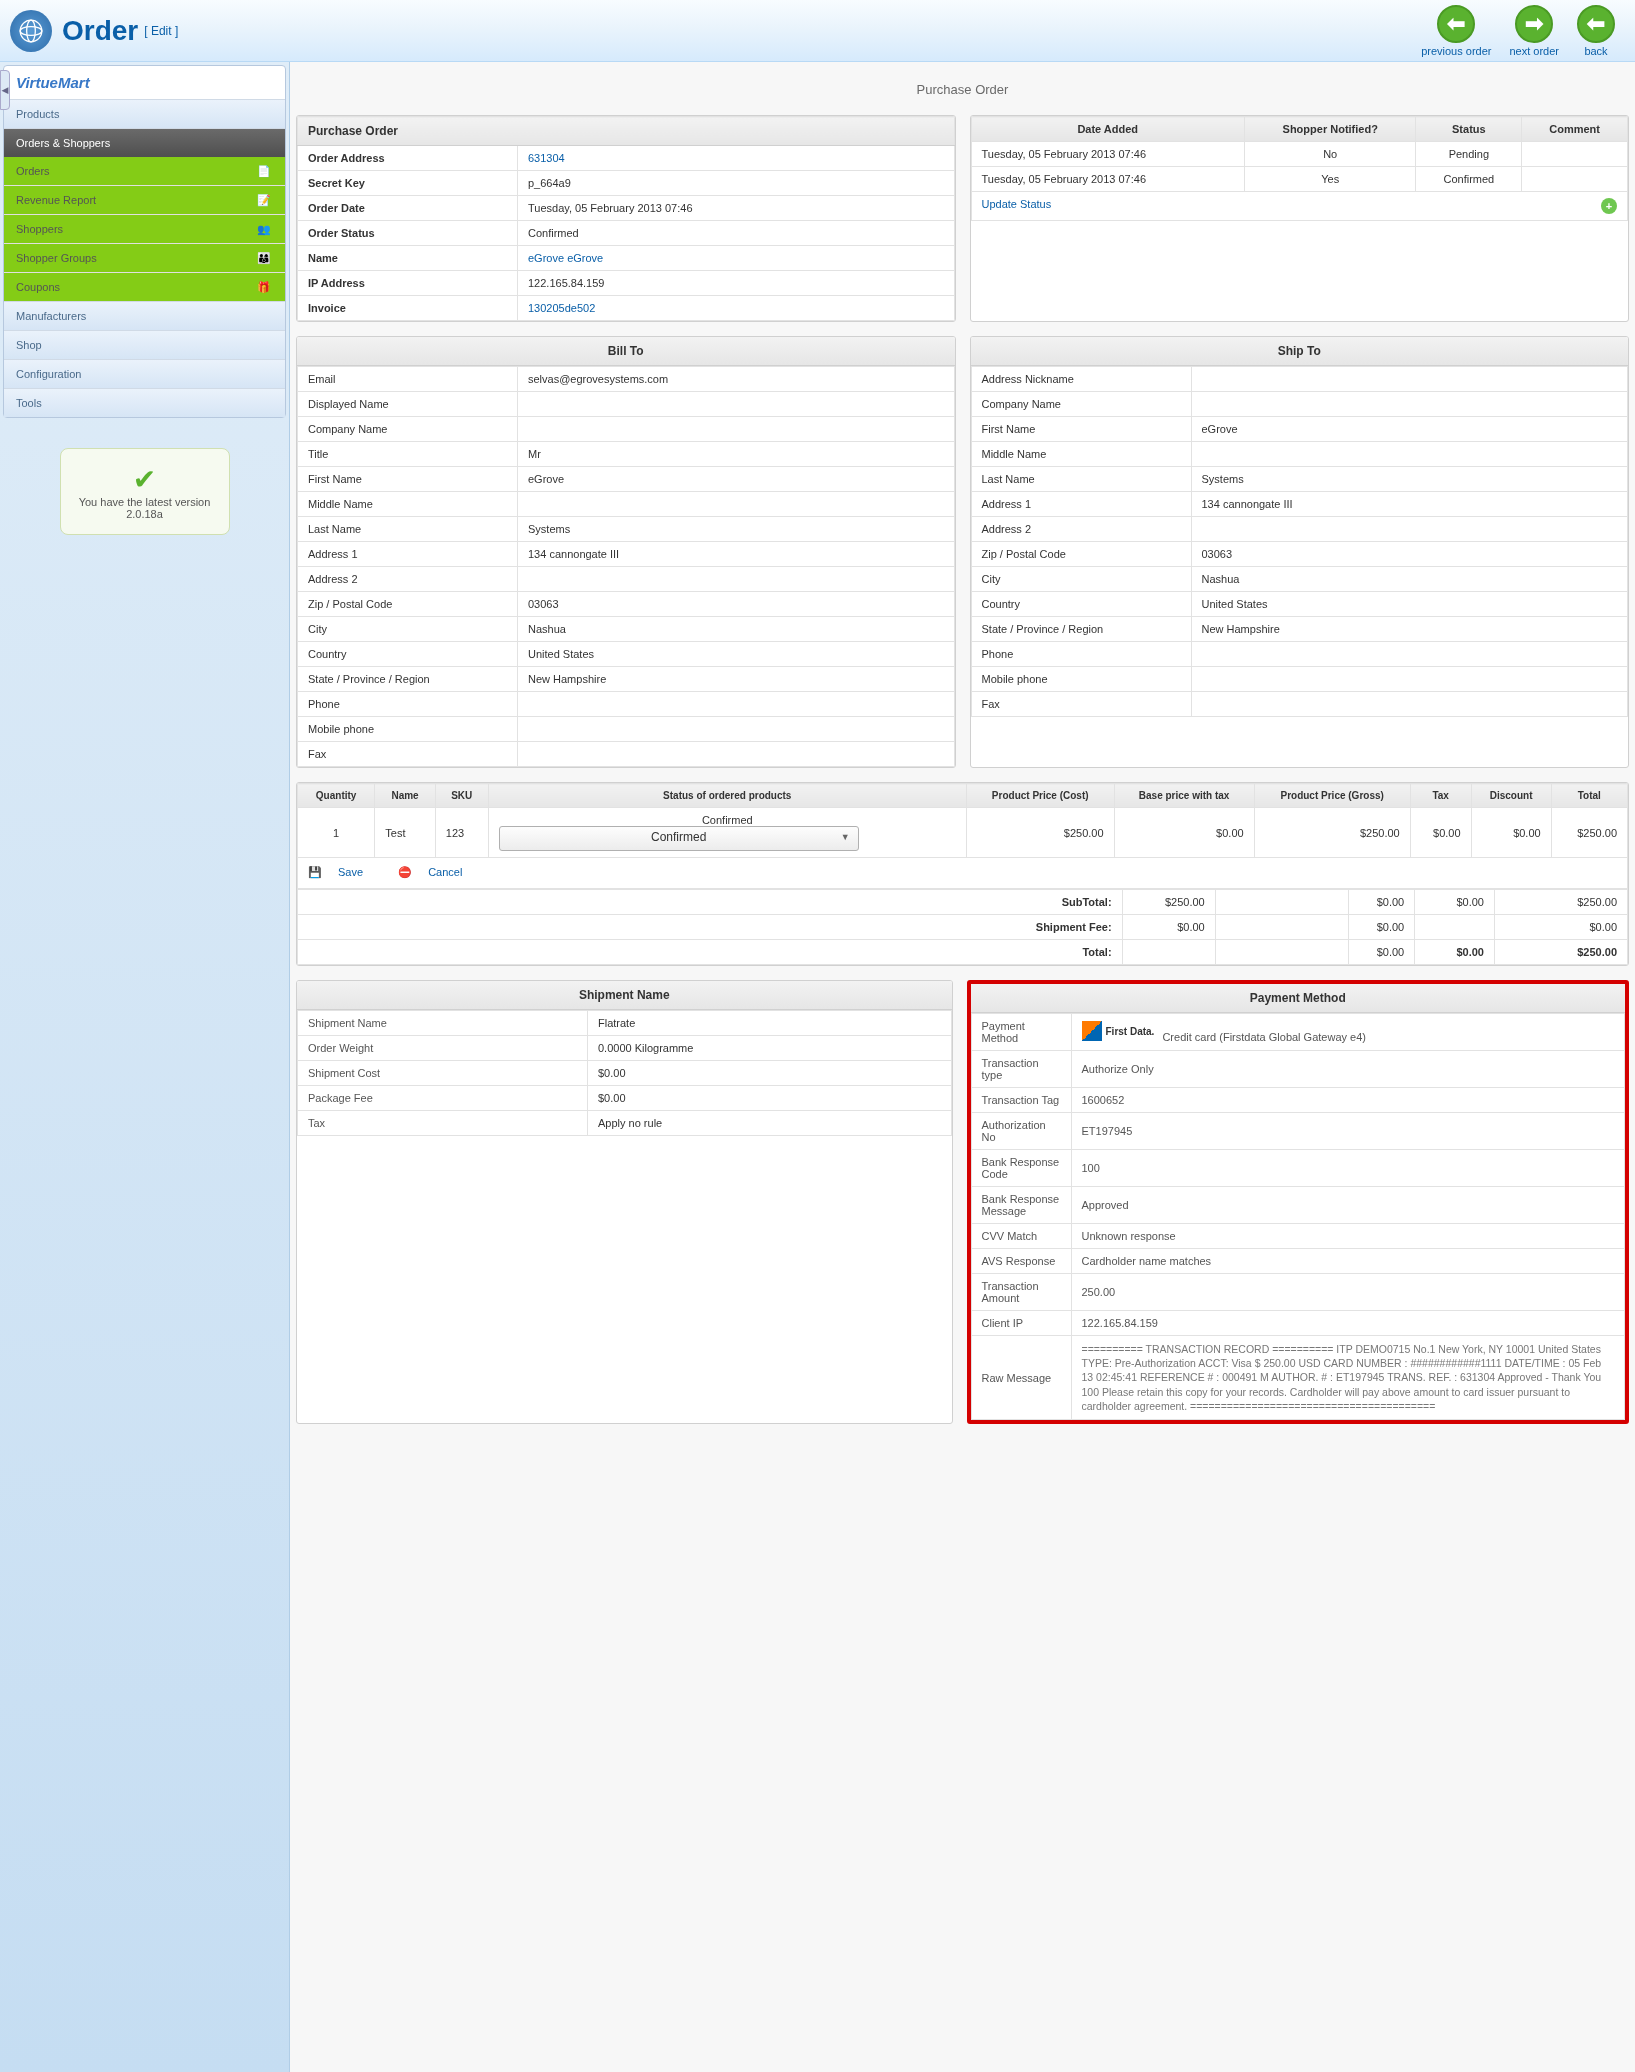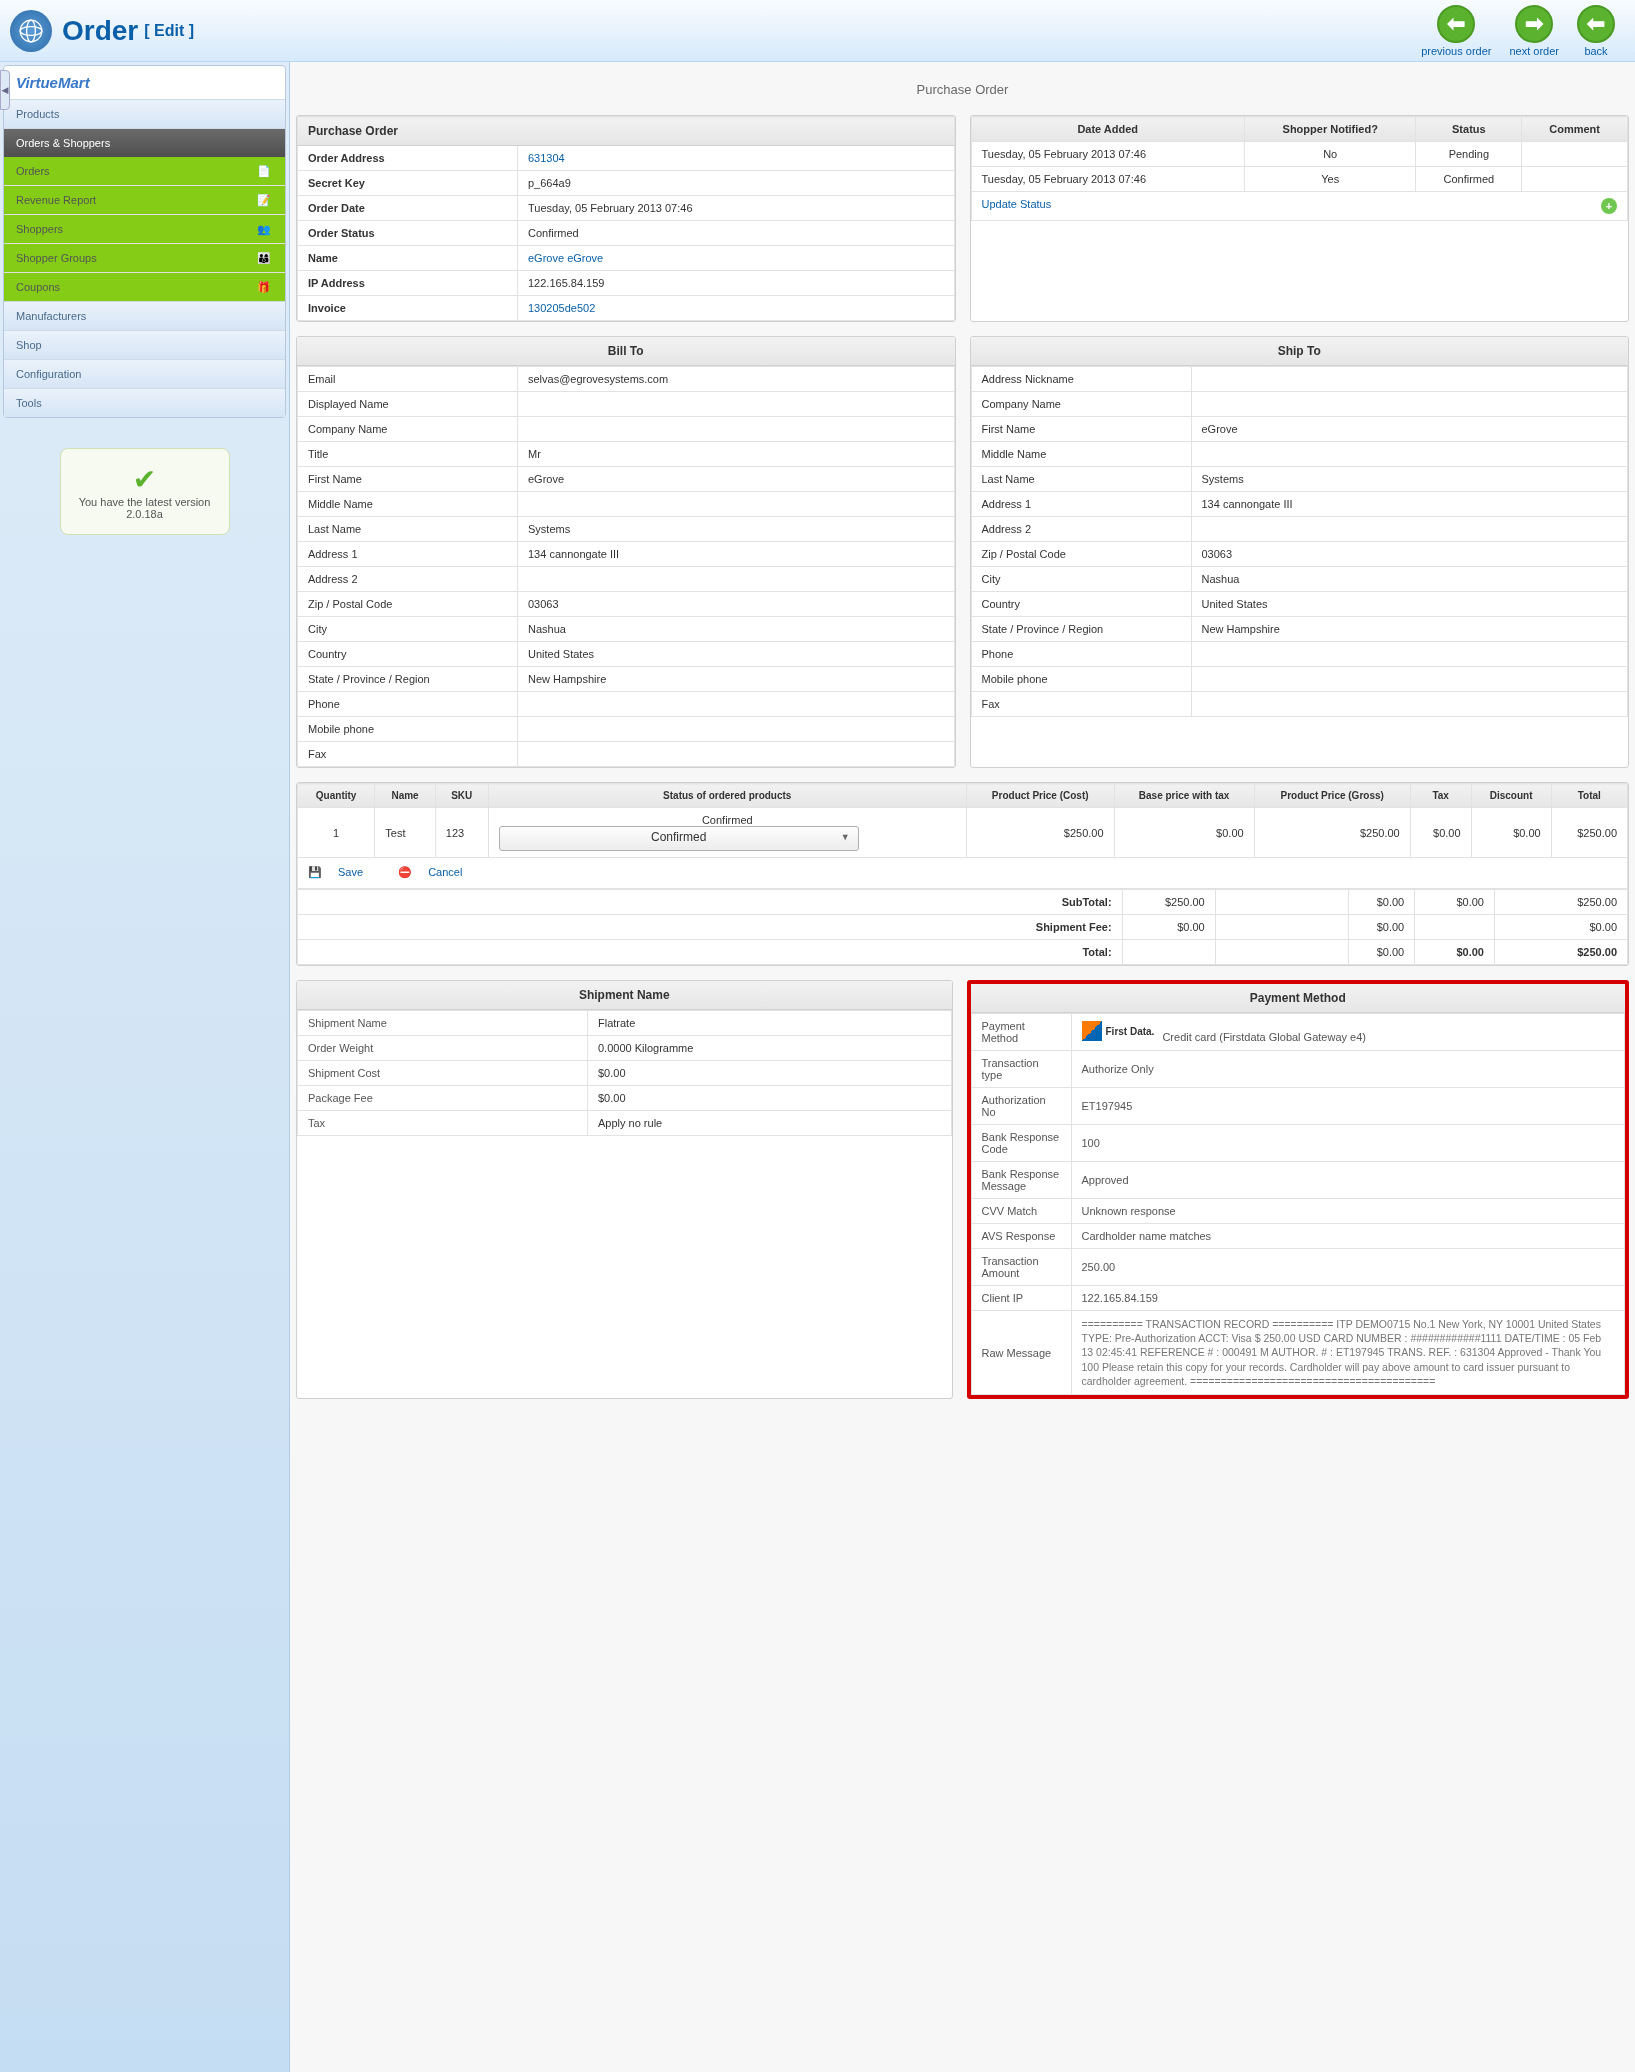--- a/index.html
+++ b/index.html
@@ -1,21 +1,21 @@
 <!DOCTYPE html>
 <html><head>
 <meta charset="utf-8">
 <style>
 * { box-sizing: border-box; margin: 0; padding: 0; }
 body { font-family: Arial, Helvetica, sans-serif; font-size: 11px; color: #333; background: #fff; width: 1635px; }
 .app { display: flex; flex-direction: column; }
 .header { height: 62px; background: linear-gradient(to bottom, #f8fcff 0%, #e8f3fc 50%, #d6eafc 100%); border-bottom: 1px solid #b8d9f5; display: flex; align-items: center; padding: 0 20px 0 10px; }
 .header-logo { width: 42px; height: 42px; border-radius: 50%; background: radial-gradient(circle, #5a9cd6, #2d6ba8); margin-right: 10px; display: flex; align-items: center; justify-content: center; color: #fff; }
 .header-title { font-size: 28px; font-weight: bold; color: #0a5fa8; }
-.header-edit { font-size: 16px; font-weight: bold; color: #0a5fa8; margin-left: 6px; }
+.header-edit { font-size: 12px; font-weight: normal; color: #0a5fa8; margin-left: 6px; }
 .toolbar { margin-left: auto; display: flex; gap: 18px; }
 .toolbar-btn { display: flex; flex-direction: column; align-items: center; cursor: pointer; }
 .toolbar-btn .icon { width: 38px; height: 38px; border-radius: 50%; background: #5ab22f; display: flex; align-items: center; justify-content: center; color: #fff; font-size: 22px; font-weight: bold; border: 2px solid #4a9a24; }
 .toolbar-btn span { color: #0a5fa8; font-size: 11px; margin-top: 2px; }
 .body { display: flex; }
 .sidebar { width: 290px; background: linear-gradient(to bottom, #e0edf8, #c5ddf2); border-right: 1px solid #b0cde6; min-height: 2010px; padding: 3px; }
 .sidebar-inner { background: #fff; border: 1px solid #b6c8de; border-radius: 4px; }
 .sidebar-logo { padding: 8px 12px; font-style: italic; color: #3878c7; font-weight: bold; font-size: 15px; }
 .side-section { padding: 8px 12px; border-top: 1px solid #d0dae6; background: linear-gradient(to bottom, #eaf2fb, #d6e5f5); color: #4a6a8a; font-weight: normal; cursor: pointer; }
 .side-section.active { background: linear-gradient(to bottom, #6a6a6a, #4f4f4f); color: #fff; }
@@ -436,20 +436,24 @@
                   <td class="pay-val"><span class="firstdata-logo">
                       <span class="fd-icon"></span>
                       <span>First Data.</span>
                     </span><span>Credit card (Firstdata Global Gateway e4)</span></td>
                 </tr>
             <tr>
                   <td class="pay-label">Transaction type</td>
                   <td class="pay-val">Authorize Only</td>
                 </tr>
             <tr>
+                  <td class="pay-label">Transaction Tag</td>
+                  <td class="pay-val">1600652</td>
+                </tr>
+            <tr>
                   <td class="pay-label">Authorization No</td>
                   <td class="pay-val">ET197945</td>
                 </tr>
             <tr>
                   <td class="pay-label">Bank Response Code</td>
                   <td class="pay-val">100</td>
                 </tr>
             <tr>
                   <td class="pay-label">Bank Response Message</td>
                   <td class="pay-val">Approved</td>

